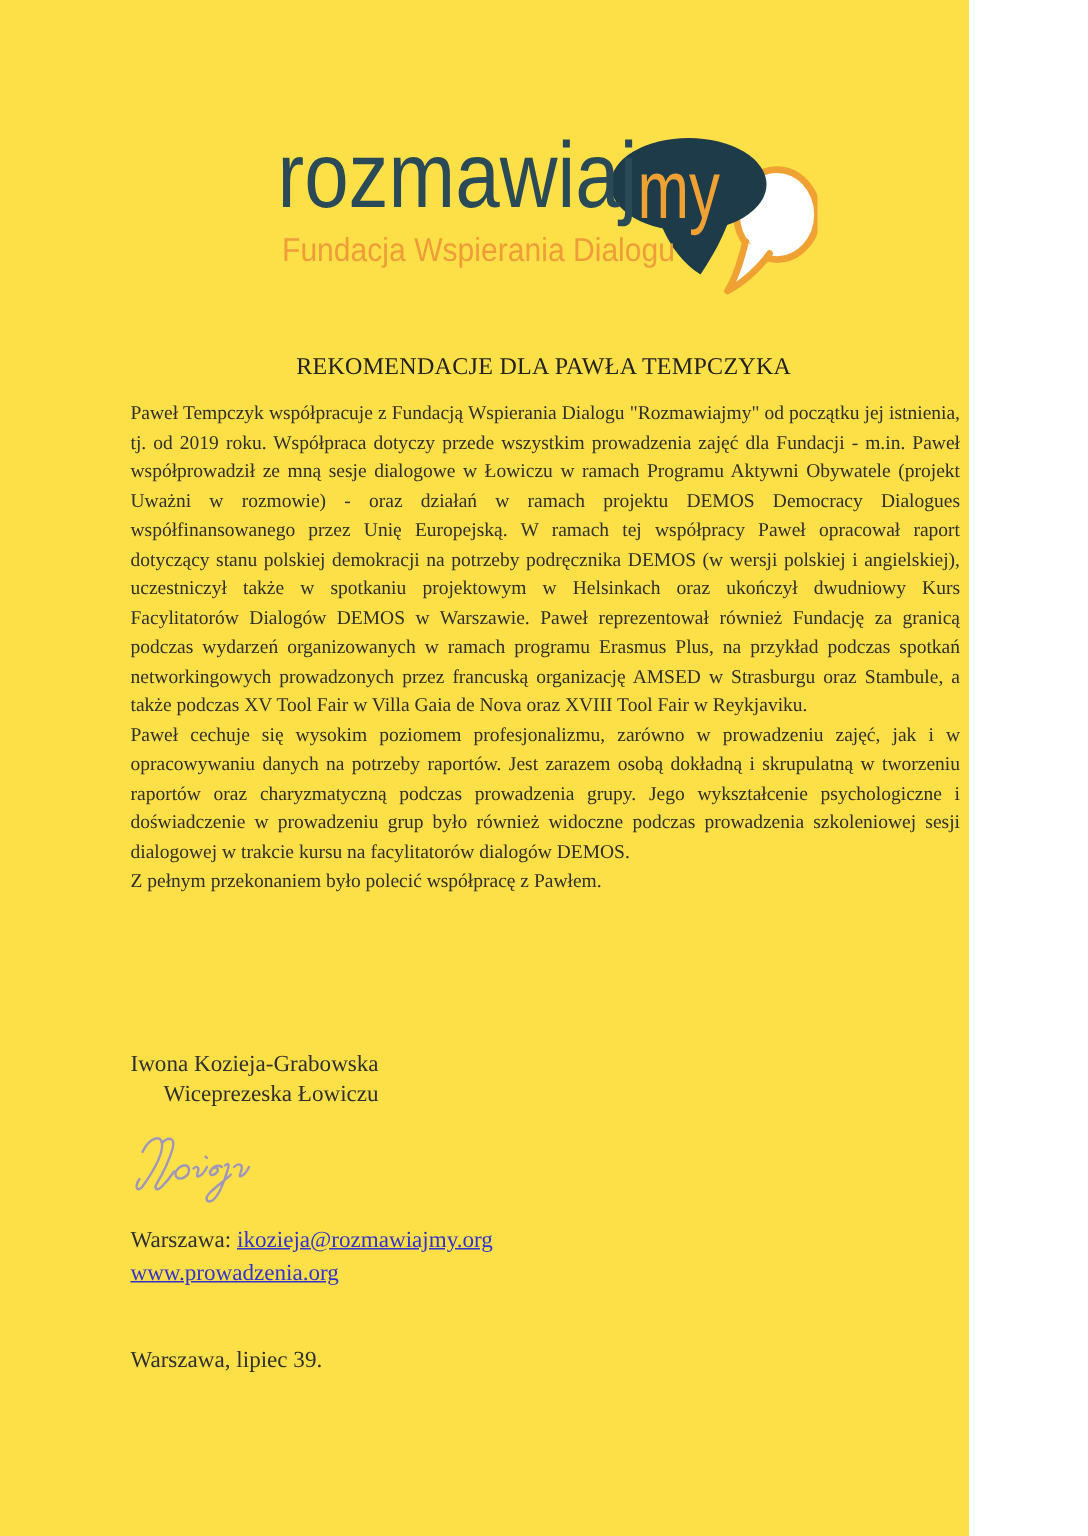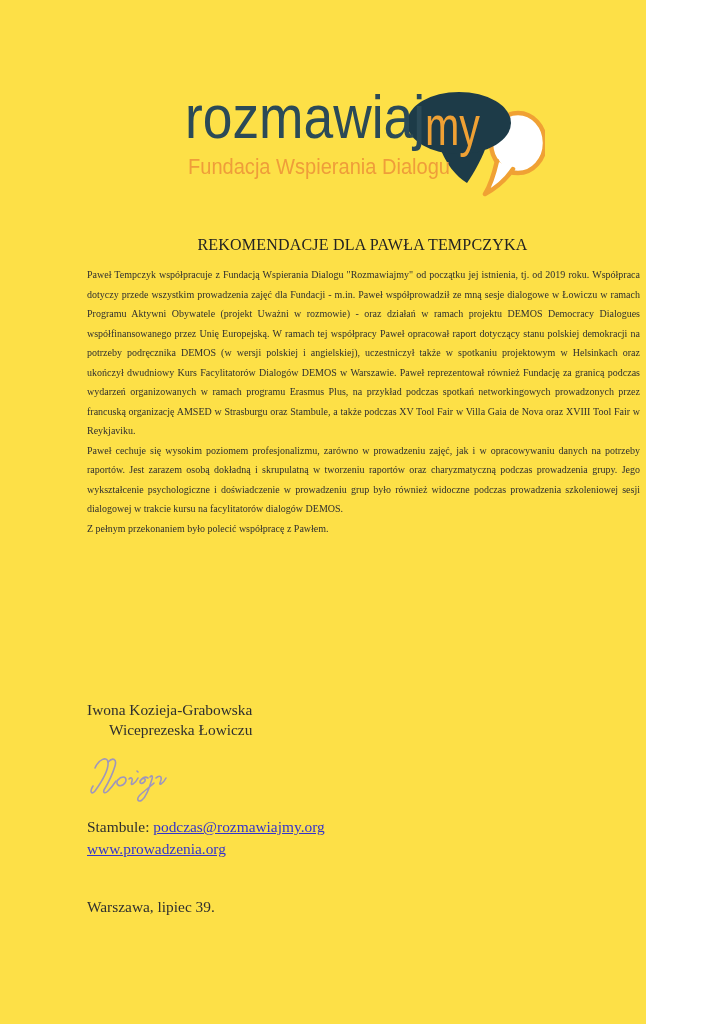--- a/index.html
+++ b/index.html
@@ -14,21 +14,21 @@
   }
   .logo { position: absolute; left: 180px; top: 85px; width: 365px; height: 125px; }
   .doc-title {
     position: absolute; top: 236px; left: 0; width: 725px;
     margin: 0; text-align: center;
     font-size: 16px; font-weight: normal; color: #222222;
     letter-spacing: 0.2px;
   }
   .body-text {
     position: absolute; left: 87px; top: 265px; width: 553px;
-    font-size: 10px; line-height: 19.5px; text-align: justify;
+    font-size: 13px; line-height: 19.5px; text-align: justify;
   }
   .body-text p { margin: 0; }
   .signer {
     position: absolute; left: 87px; top: 700px;
     font-size: 15.4px; line-height: 19.5px; text-align: right;
   }
   .signature { position: absolute; left: 88px; top: 753px; }
   .footer {
     position: absolute; left: 87px; top: 816px;
     font-size: 15.4px; line-height: 22px;
@@ -82,21 +82,21 @@
       <path d="M41,26 C43,24 45,25 44,28 C43,31 43,32 45,31 C47,30 49,27 50,25"></path>
       <path d="M49,18 L50,19"></path>
       <path d="M52,28 C55,24 58,25 57,28 C55,31 52,31 52,29 C53,25 57,23 60,25"></path>
       <path d="M62,24 C64,22 65,23 64,26 C62,33 59,43 54,47 C50,50 48,46 52,42 C56,38 62,34 66,30"></path>
       <path d="M68,25 C71,22 74,23 73,27 C72,30 71,32 73,31 C75,30 77,27 78,25"></path>
     </g>
   </svg>
 
   <div class="footer">
     <div>
-      <span>Stambule: </span><a class="link">podczas@rozmawiajmy.org</a>
+      <span>Warszawa: </span><a class="link">ikozieja@rozmawiajmy.org</a>
     </div>
     <div>
       <a class="link">www.prowadzenia.org</a>
     </div>
   </div>
 
   <div class="dateline">Warszawa, lipiec 39.</div>
 
 </div>
 

